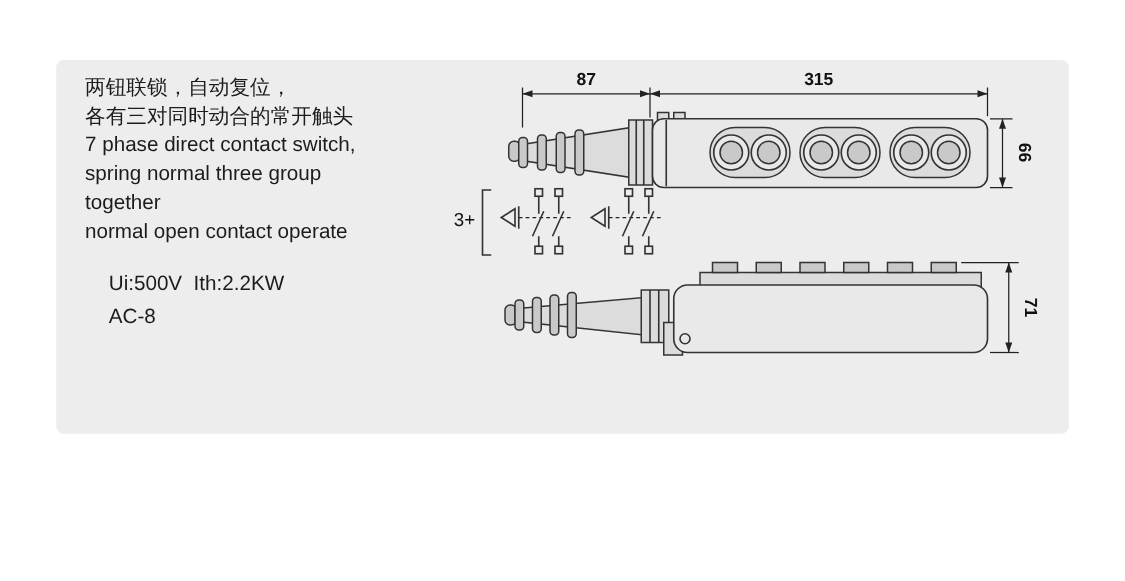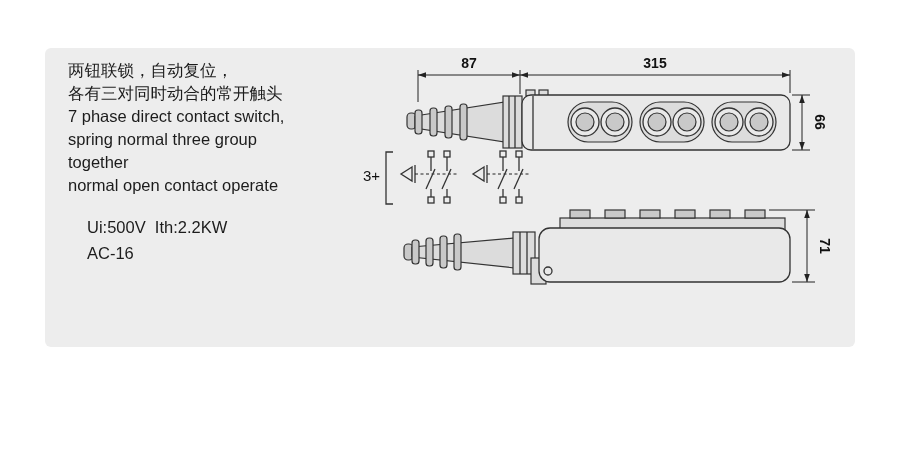--- a/index.html
+++ b/index.html
@@ -37,21 +37,21 @@
     <div class="desc-line">两钮联锁，自动复位，</div>
     <div class="desc-line">各有三对同时动合的常开触头</div>
     <div class="desc-line">7 phase direct contact switch,</div>
     <div class="desc-line">spring normal three group</div>
     <div class="desc-line">together</div>
     <div class="desc-line">normal open contact operate</div>
   </div>
 
   <div class="spec-block">
     <div class="spec-line">Ui:500V  Ith:2.2KW</div>
-    <div class="spec-line">AC-16</div>
+    <div class="spec-line">AC-8</div>
   </div>
 
   <svg class="diagram" width="500" height="250" viewBox="0 0 500 250">
 
     <g>
 
       <rect class="fill-dark" x="52" y="63" width="9" height="16" rx="4"></rect>
 
       <polygon class="fill-mid" points="60,66 150,52 150,92 60,78"></polygon>
 

